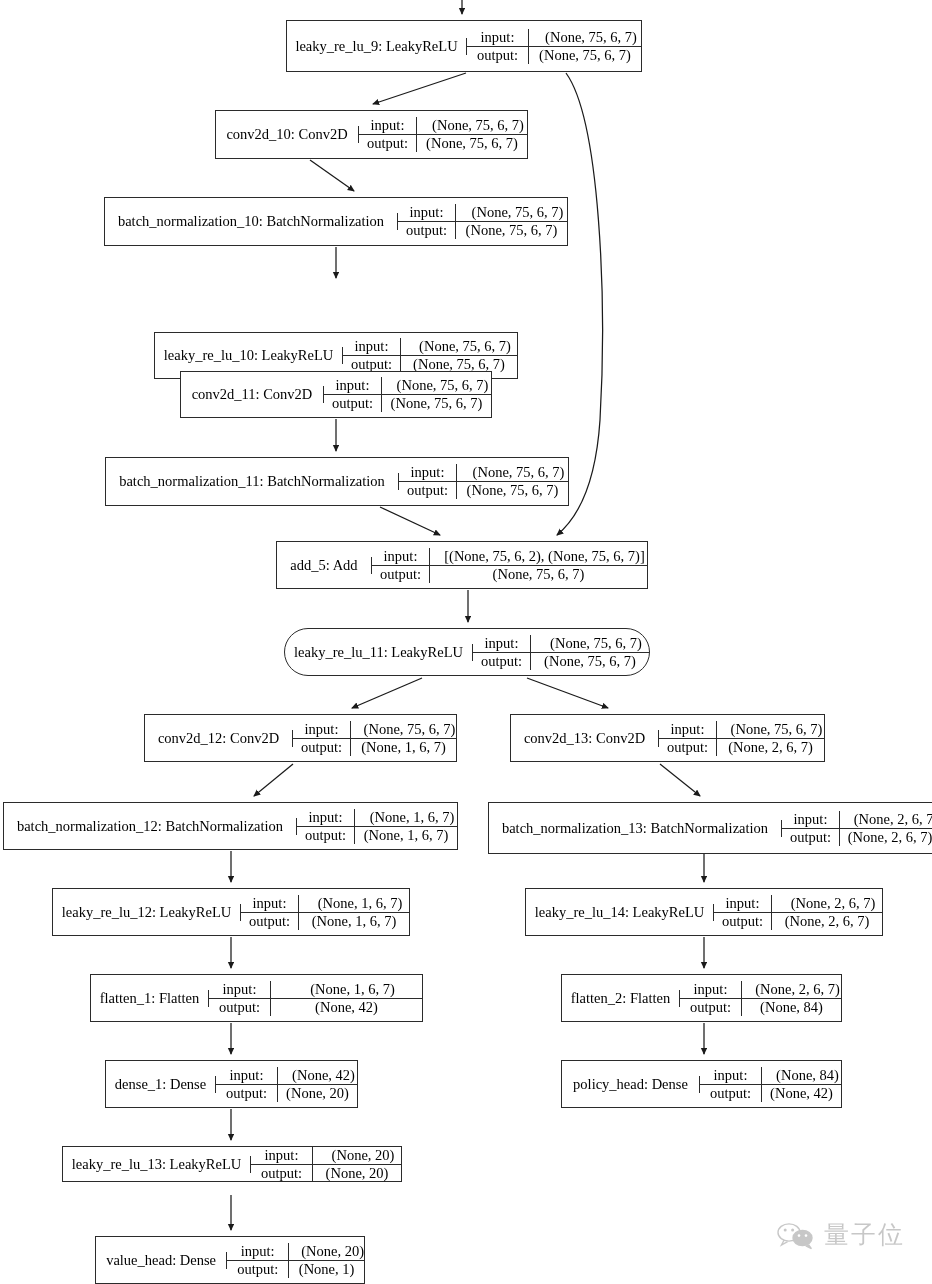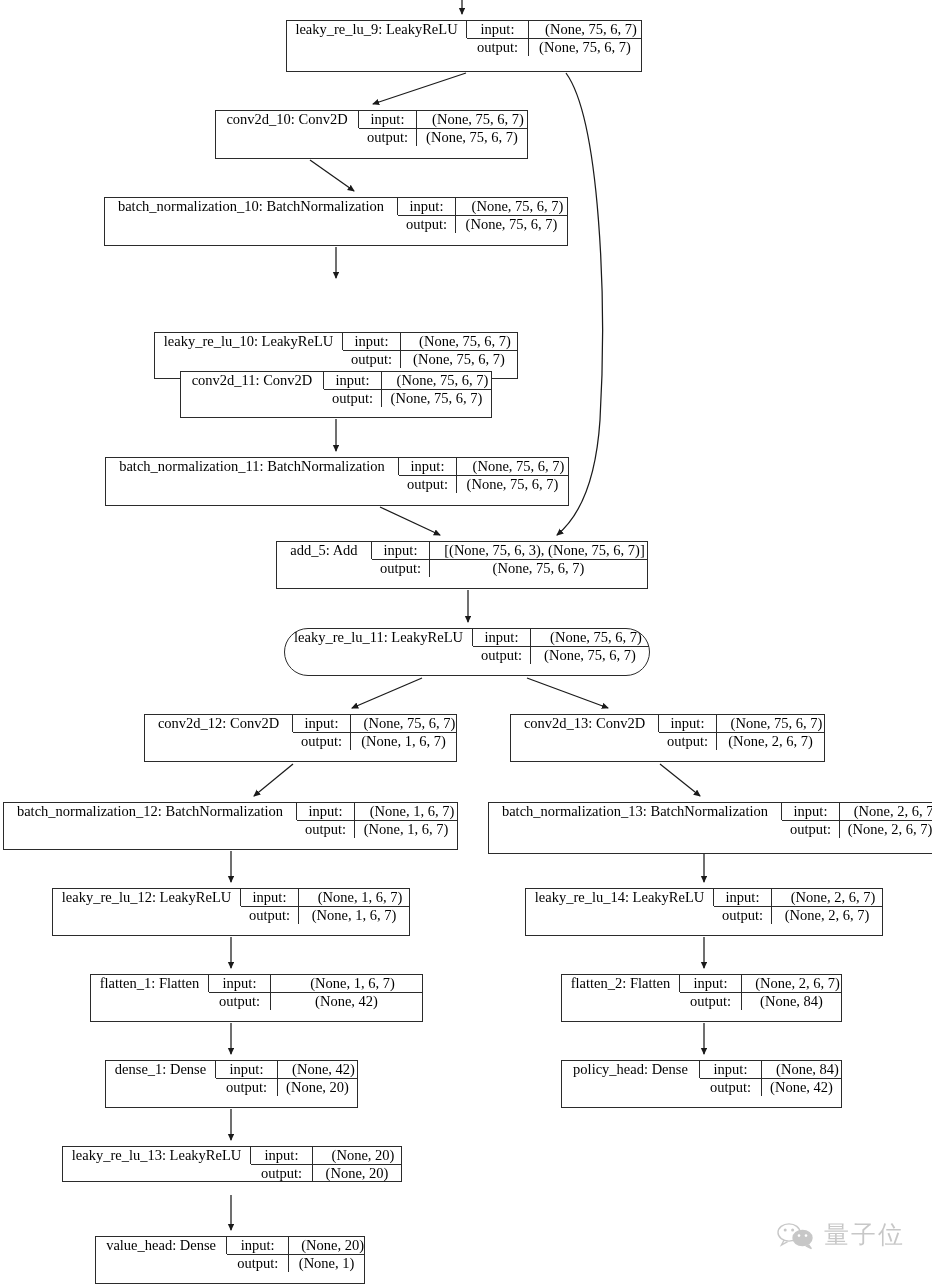--- a/index.html
+++ b/index.html
@@ -21,21 +21,21 @@
     top: 0;
     width: 932px;
     height: 1284px;
     pointer-events: none;
   }
   .node {
     position: absolute;
     box-sizing: border-box;
     display: flex;
     flex-direction: row;
-    align-items: flex-start;
+    align-items: center;
     background: #ffffff;
     border: 1px solid #2b2b2b;
     z-index: 2;
   }
   .nd-name {
     display: flex;
     align-items: center;
     justify-content: center;
     padding: 0 9px;
     white-space: nowrap;
@@ -237,21 +237,21 @@
             <div class="nd-lbl" style="width: 58px;">output:</div>
             <div class="nd-val">(None, 75, 6, 7)</div>
           </div>
         </div>
       </div>
       <div class="node merged" style="left: 276px; top: 541px; width: 372px; height: 48px;">
         <div class="nd-name" style="width: 95px;">add_5: Add</div>
         <div class="nd-io">
           <div class="nd-row top">
             <div class="nd-lbl" style="width: 58px;">input:</div>
-            <div class="nd-val">[(None, 75, 6, 3), (None, 75, 6, 7)]</div>
+            <div class="nd-val">[(None, 75, 6, 2), (None, 75, 6, 7)]</div>
           </div>
           <div class="nd-row bot">
             <div class="nd-lbl" style="width: 58px;">output:</div>
             <div class="nd-val">(None, 75, 6, 7)</div>
           </div>
         </div>
       </div>
       <div class="node" style="left: 284px; top: 628px; width: 366px; height: 48px; border-radius: 24px;">
         <div class="nd-name" style="width: 188px;">leaky_re_lu_11: LeakyReLU</div>
         <div class="nd-io">

